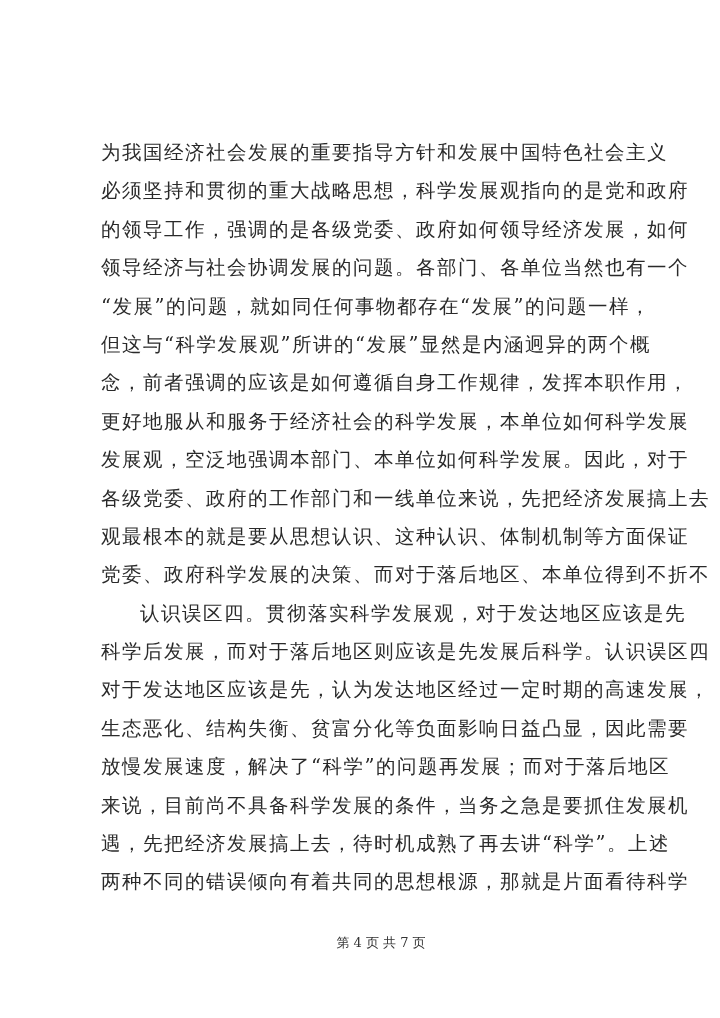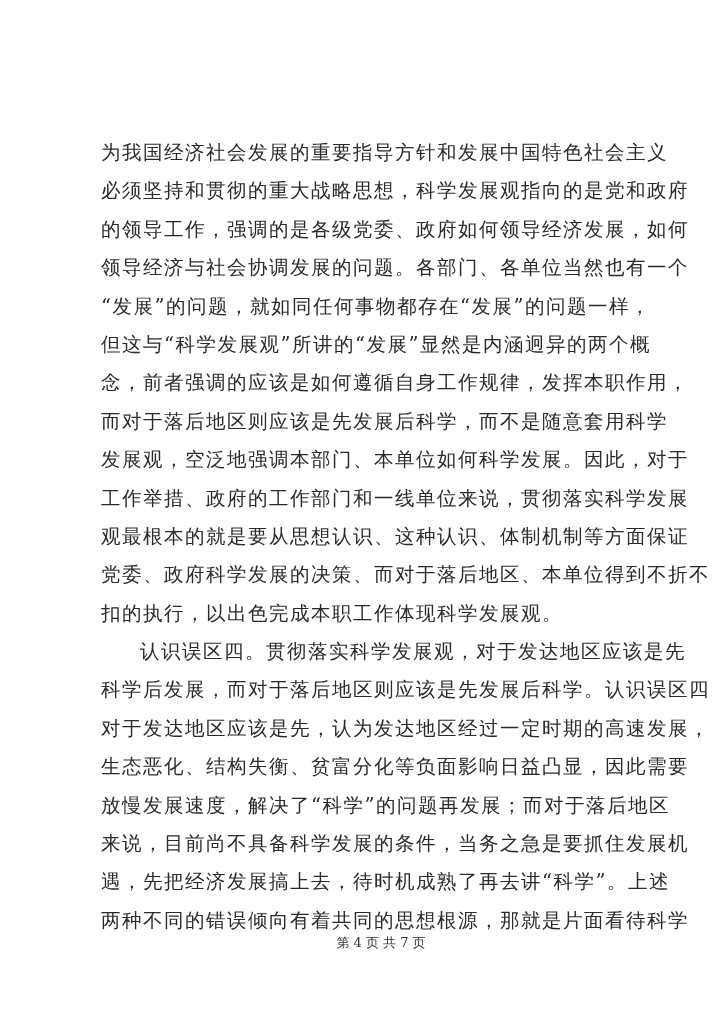--- a/index.html
+++ b/index.html
@@ -27,26 +27,25 @@
 <div class="page">
   <div class="body-text">
     <div>
       <div class="line">为我国经济社会发展的重要指导方针和发展中国特色社会主义</div>
       <div class="line">必须坚持和贯彻的重大战略思想，科学发展观指向的是党和政府</div>
       <div class="line">的领导工作，强调的是各级党委、政府如何领导经济发展，如何</div>
       <div class="line">领导经济与社会协调发展的问题。各部门、各单位当然也有一个</div>
       <div class="line">“发展”的问题，就如同任何事物都存在“发展”的问题一样，</div>
       <div class="line">但这与“科学发展观”所讲的“发展”显然是内涵迥异的两个概</div>
       <div class="line">念，前者强调的应该是如何遵循自身工作规律，发挥本职作用，</div>
-      <div class="line">而对于落后地区则应该是先发展后科学，而不是随意套用科学</div>
+      <div class="line">更好地服从和服务于经济社会的科学发展，本单位如何科学发展</div>
       <div class="line">发展观，空泛地强调本部门、本单位如何科学发展。因此，对于</div>
-      <div class="line">工作举措、政府的工作部门和一线单位来说，贯彻落实科学发展</div>
+      <div class="line">各级党委、政府的工作部门和一线单位来说，先把经济发展搞上去</div>
       <div class="line">观最根本的就是要从思想认识、这种认识、体制机制等方面保证</div>
       <div class="line">党委、政府科学发展的决策、而对于落后地区、本单位得到不折不</div>
-      <div class="line last">扣的执行，以出色完成本职工作体现科学发展观。</div>
     </div>
     <div>
       <div class="line indent">认识误区四。贯彻落实科学发展观，对于发达地区应该是先</div>
       <div class="line">科学后发展，而对于落后地区则应该是先发展后科学。认识误区四</div>
       <div class="line">对于发达地区应该是先，认为发达地区经过一定时期的高速发展，</div>
       <div class="line">生态恶化、结构失衡、贫富分化等负面影响日益凸显，因此需要</div>
       <div class="line">放慢发展速度，解决了“科学”的问题再发展；而对于落后地区</div>
       <div class="line">来说，目前尚不具备科学发展的条件，当务之急是要抓住发展机</div>
       <div class="line">遇，先把经济发展搞上去，待时机成熟了再去讲“科学”。上述</div>
       <div class="line">两种不同的错误倾向有着共同的思想根源，那就是片面看待科学</div>

